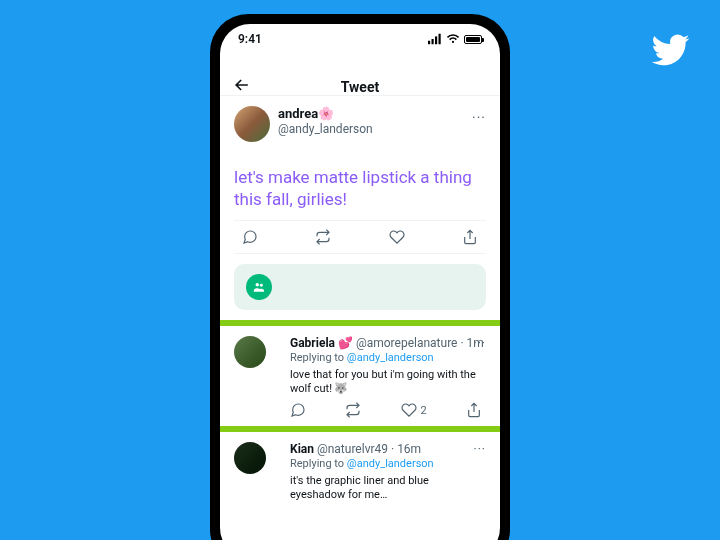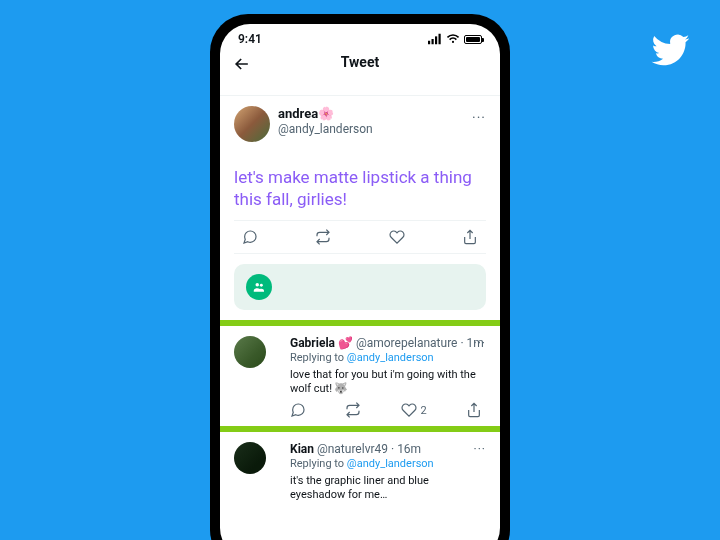--- a/index.html
+++ b/index.html
@@ -51,21 +51,21 @@
     gap: 21px;
   }
   .status-right { display: flex; gap: 4px; align-items: center; }
   .status-right svg { width: 14px; height: 12px; }
   .battery { width: 18px; height: 9px; border: 1px solid #000; border-radius: 2px; position: relative; }
   .battery::after { content: ''; position: absolute; right: -3px; top: 2px; width: 2px; height: 4px; background: #000; border-radius: 0 1px 1px 0; }
   .battery::before { content: ''; position: absolute; left: 1px; top: 1px; width: 14px; height: 5px; background: #000; border-radius: 1px; }
   .header {
     height: 42px;
     display: flex;
-    align-items: flex-start;
+    align-items: flex-end;
     padding: 0 12px;
     border-bottom: 1px solid #eff3f4;
     position: relative;
   }
   .back-arrow { width: 20px; height: 20px; cursor: pointer; }
   .header-title {
     position: absolute;
     left: 50%;
     transform: translateX(-50%);
     font-weight: 700;

